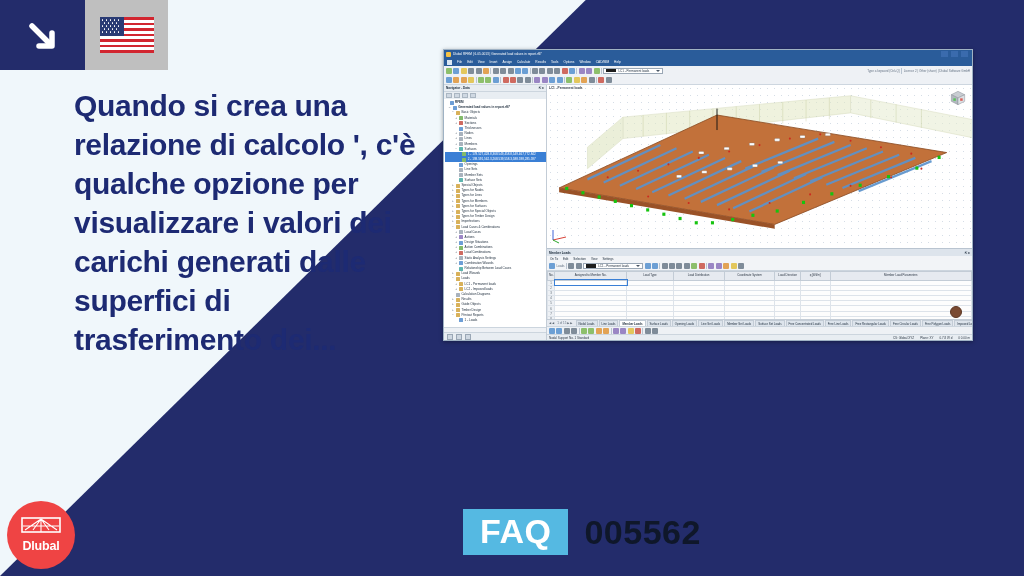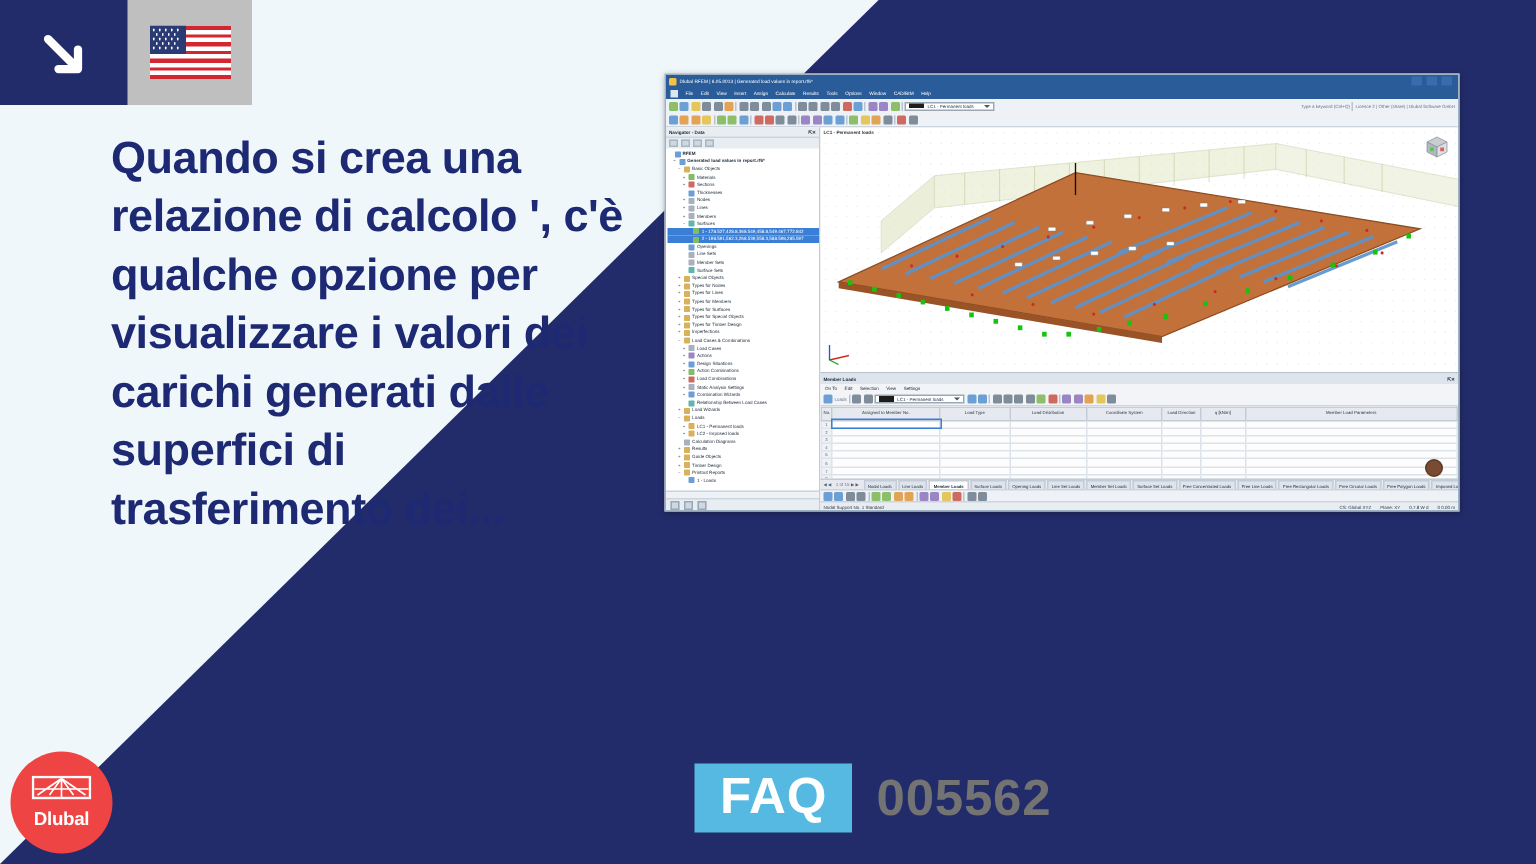--- a/index.html
+++ b/index.html
@@ -56,21 +56,21 @@
   .logo-mark { width:40px; height:20px; }
   .logo-text { color:#fff; font-size:12.5px; font-weight:700; letter-spacing:-0.2px; }
 
   
   .faq-row { position:absolute; left:463px; bottom:21px; display:flex; align-items:center; gap:16px; }
   .faq-badge {
     background:#55b9e2; color:#ffffff;
     font-size:34px; font-weight:700; letter-spacing:0.5px;
     padding:5px 17px 7px 17px; line-height:1;
   }
-  .faq-number { color:#737373; font-size:34px; font-weight:700; letter-spacing:0.5px; }
+  .faq-number { color:#0f172a; font-size:34px; font-weight:700; letter-spacing:0.5px; }
 
   
   .app-window {
     position:absolute; left:443px; top:49px;
     width:530px; height:292px;
     background:#f0f0f0;
     border:1px solid #9fb2c4;
     box-shadow:0 1px 4px rgba(0,0,0,0.35);
     font-size:3.1px;
     color:#1b2a3a;

